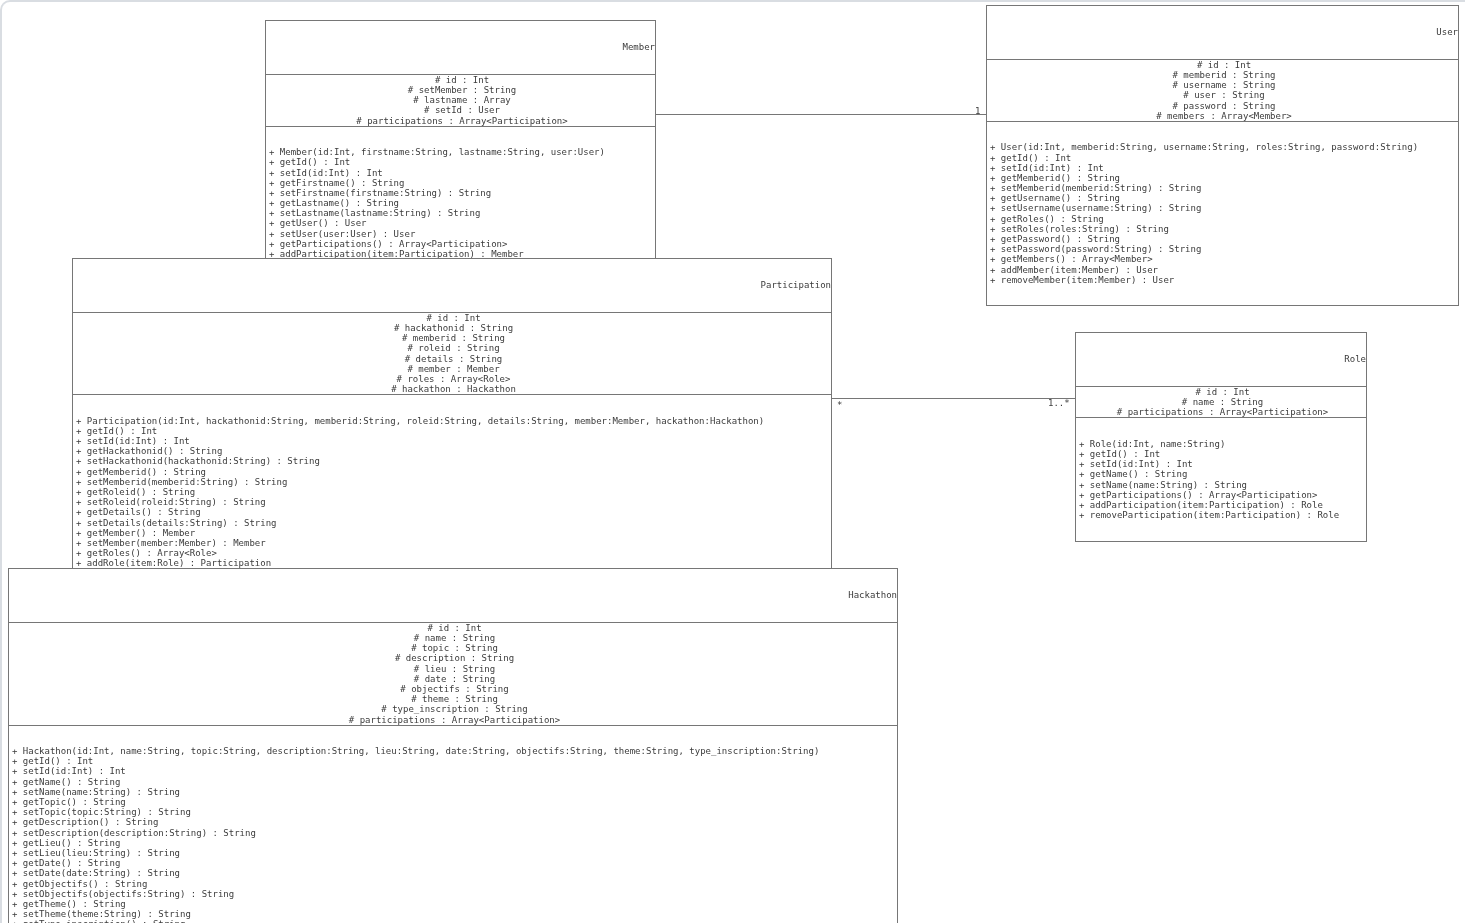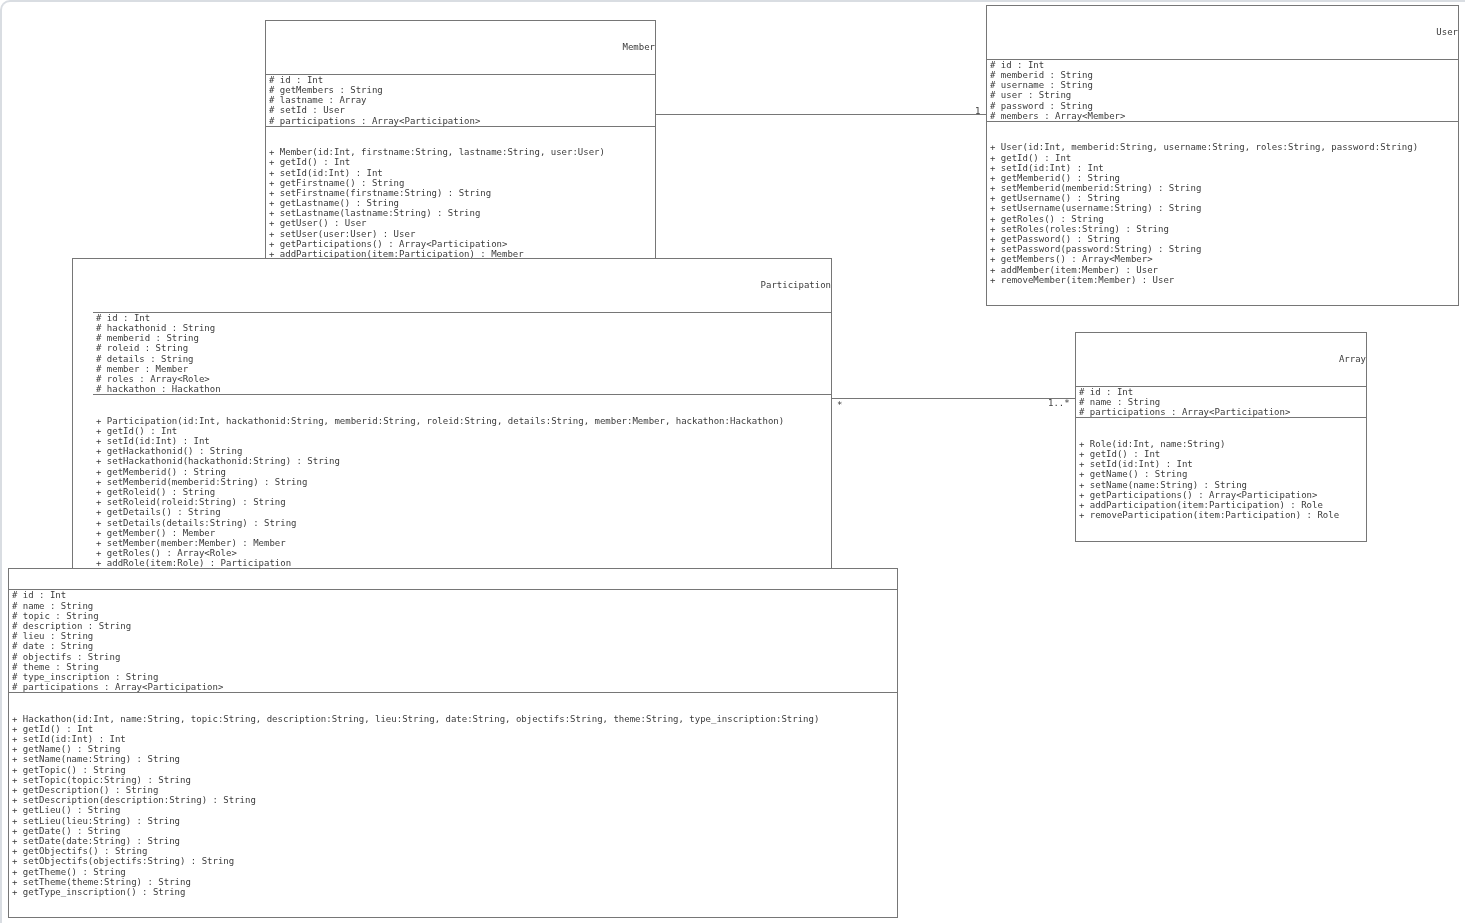--- a/index.html
+++ b/index.html
@@ -28,31 +28,32 @@
   }
   .uml-title {
     text-align: right;
     height: 12px;
     line-height: 12px;
     overflow: hidden;
   }
   .uml-attrs {
     border-top: 1px solid #767676;
     border-bottom: 1px solid #767676;
+    text-align: center;
   }
   .uml-row {
     padding-left: 3px;
     height: 10.2px;
     overflow: visible;
     white-space: pre;
   }
   
   .pos-member        { left: 263px;  top: 18px;  width: 391px; }
   .pos-user          { left: 984px;  top: 3px;   width: 473px; }
-  .pos-participation { left: 70px;   top: 256px; width: 760px; padding-left: 20px; }
+  .pos-participation { left: 70px;   top: 256px; width: 760px; }
   .pos-role          { left: 1073px; top: 330px; width: 292px; }
   .pos-hackathon     { left: 6px;    top: 566px; width: 890px; }
   
   .connector { position: absolute; background: #767676; }
   .mult {
     position: absolute;
     font-size: 9px;
     line-height: 10px;
     color: #3b3b3b;
     white-space: pre;
@@ -74,40 +75,41 @@
   <div class="connector" style="left:830px; top:396px; width:243px; height:1px;"></div>
   <span class="mult" style="left:835px; top:398px;">*</span>
   <span class="mult" style="left:1046px; top:396px;">1..*</span>
 
   <div class="connector" style="left:454px; top:532px; width:1px; height:34px;"></div>
   <span class="mult" style="left:459px; top:531px;">*</span>
   <span class="mult" style="left:457px; top:552px;">1</span>
 
   <div class="uml-class pos-member">
     <div class="uml-title">Member</div>
-    <div class="uml-attrs"><div class="uml-row"># id : Int</div><div class="uml-row"># getMembers : String</div><div class="uml-row"># lastname : Array</div><div class="uml-row"># setId : User</div><div class="uml-row"># participations : Array&lt;Participation&gt;</div></div>
+    <div class="uml-attrs"><div class="uml-row"># id : Int</div><div class="uml-row"># setMember : String</div><div class="uml-row"># lastname : Array</div><div class="uml-row"># setId : User</div><div class="uml-row"># participations : Array&lt;Participation&gt;</div></div>
     <div class="uml-methods"><div class="uml-row">+ Member(id:Int, firstname:String, lastname:String, user:User)</div><div class="uml-row">+ getId() : Int</div><div class="uml-row">+ setId(id:Int) : Int</div><div class="uml-row">+ getFirstname() : String</div><div class="uml-row">+ setFirstname(firstname:String) : String</div><div class="uml-row">+ getLastname() : String</div><div class="uml-row">+ setLastname(lastname:String) : String</div><div class="uml-row">+ getUser() : User</div><div class="uml-row">+ setUser(user:User) : User</div><div class="uml-row">+ getParticipations() : Array&lt;Participation&gt;</div><div class="uml-row">+ addParticipation(item:Participation) : Member</div><div class="uml-row">+ removeParticipation(item:Participation) : Member</div></div>
   </div>
 
   <div class="uml-class pos-user">
     <div class="uml-title">User</div>
     <div class="uml-attrs"><div class="uml-row"># id : Int</div><div class="uml-row"># memberid : String</div><div class="uml-row"># username : String</div><div class="uml-row"># user : String</div><div class="uml-row"># password : String</div><div class="uml-row"># members : Array&lt;Member&gt;</div></div>
     <div class="uml-methods"><div class="uml-row">+ User(id:Int, memberid:String, username:String, roles:String, password:String)</div><div class="uml-row">+ getId() : Int</div><div class="uml-row">+ setId(id:Int) : Int</div><div class="uml-row">+ getMemberid() : String</div><div class="uml-row">+ setMemberid(memberid:String) : String</div><div class="uml-row">+ getUsername() : String</div><div class="uml-row">+ setUsername(username:String) : String</div><div class="uml-row">+ getRoles() : String</div><div class="uml-row">+ setRoles(roles:String) : String</div><div class="uml-row">+ getPassword() : String</div><div class="uml-row">+ setPassword(password:String) : String</div><div class="uml-row">+ getMembers() : Array&lt;Member&gt;</div><div class="uml-row">+ addMember(item:Member) : User</div><div class="uml-row">+ removeMember(item:Member) : User</div></div>
   </div>
 
   <div class="uml-class pos-participation">
     <div class="uml-title">Participation</div>
     <div class="uml-attrs"><div class="uml-row"># id : Int</div><div class="uml-row"># hackathonid : String</div><div class="uml-row"># memberid : String</div><div class="uml-row"># roleid : String</div><div class="uml-row"># details : String</div><div class="uml-row"># member : Member</div><div class="uml-row"># roles : Array&lt;Role&gt;</div><div class="uml-row"># hackathon : Hackathon</div></div>
     <div class="uml-methods"><div class="uml-row">+ Participation(id:Int, hackathonid:String, memberid:String, roleid:String, details:String, member:Member, hackathon:Hackathon)</div><div class="uml-row">+ getId() : Int</div><div class="uml-row">+ setId(id:Int) : Int</div><div class="uml-row">+ getHackathonid() : String</div><div class="uml-row">+ setHackathonid(hackathonid:String) : String</div><div class="uml-row">+ getMemberid() : String</div><div class="uml-row">+ setMemberid(memberid:String) : String</div><div class="uml-row">+ getRoleid() : String</div><div class="uml-row">+ setRoleid(roleid:String) : String</div><div class="uml-row">+ getDetails() : String</div><div class="uml-row">+ setDetails(details:String) : String</div><div class="uml-row">+ getMember() : Member</div><div class="uml-row">+ setMember(member:Member) : Member</div><div class="uml-row">+ getRoles() : Array&lt;Role&gt;</div><div class="uml-row">+ addRole(item:Role) : Participation</div><div class="uml-row">+ removeRole(item:Role) : Participation</div><div class="uml-row">+ getHackathon() : Hackathon</div><div class="uml-row">+ setHackathon(hackathon:Hackathon) : Hackathon</div></div>
   </div>
 
   <div class="uml-class pos-role">
-    <div class="uml-title">Array</div>
+    <div class="uml-title">Role</div>
     <div class="uml-attrs"><div class="uml-row"># id : Int</div><div class="uml-row"># name : String</div><div class="uml-row"># participations : Array&lt;Participation&gt;</div></div>
     <div class="uml-methods"><div class="uml-row">+ Role(id:Int, name:String)</div><div class="uml-row">+ getId() : Int</div><div class="uml-row">+ setId(id:Int) : Int</div><div class="uml-row">+ getName() : String</div><div class="uml-row">+ setName(name:String) : String</div><div class="uml-row">+ getParticipations() : Array&lt;Participation&gt;</div><div class="uml-row">+ addParticipation(item:Participation) : Role</div><div class="uml-row">+ removeParticipation(item:Participation) : Role</div></div>
   </div>
 
   <div class="uml-class pos-hackathon">
+    <div class="uml-title">Hackathon</div>
     <div class="uml-attrs"><div class="uml-row"># id : Int</div><div class="uml-row"># name : String</div><div class="uml-row"># topic : String</div><div class="uml-row"># description : String</div><div class="uml-row"># lieu : String</div><div class="uml-row"># date : String</div><div class="uml-row"># objectifs : String</div><div class="uml-row"># theme : String</div><div class="uml-row"># type_inscription : String</div><div class="uml-row"># participations : Array&lt;Participation&gt;</div></div>
     <div class="uml-methods"><div class="uml-row">+ Hackathon(id:Int, name:String, topic:String, description:String, lieu:String, date:String, objectifs:String, theme:String, type_inscription:String)</div><div class="uml-row">+ getId() : Int</div><div class="uml-row">+ setId(id:Int) : Int</div><div class="uml-row">+ getName() : String</div><div class="uml-row">+ setName(name:String) : String</div><div class="uml-row">+ getTopic() : String</div><div class="uml-row">+ setTopic(topic:String) : String</div><div class="uml-row">+ getDescription() : String</div><div class="uml-row">+ setDescription(description:String) : String</div><div class="uml-row">+ getLieu() : String</div><div class="uml-row">+ setLieu(lieu:String) : String</div><div class="uml-row">+ getDate() : String</div><div class="uml-row">+ setDate(date:String) : String</div><div class="uml-row">+ getObjectifs() : String</div><div class="uml-row">+ setObjectifs(objectifs:String) : String</div><div class="uml-row">+ getTheme() : String</div><div class="uml-row">+ setTheme(theme:String) : String</div><div class="uml-row">+ getType_inscription() : String</div></div>
   </div>
 
 </div>
 
 </body></html>

